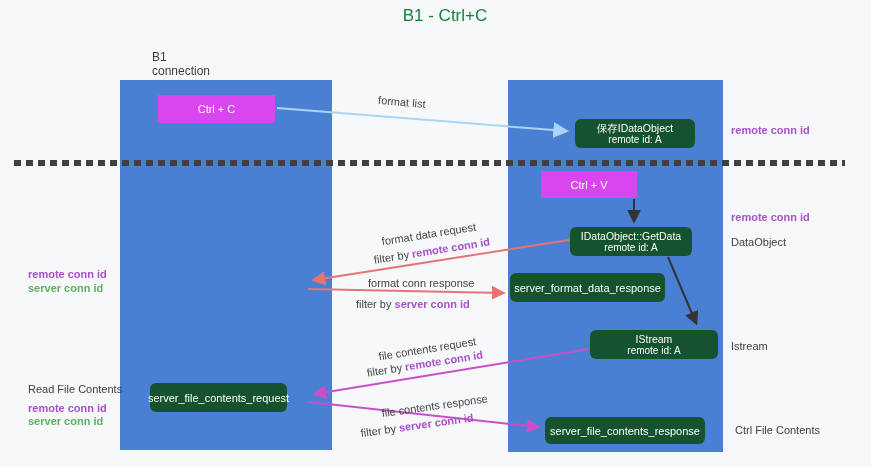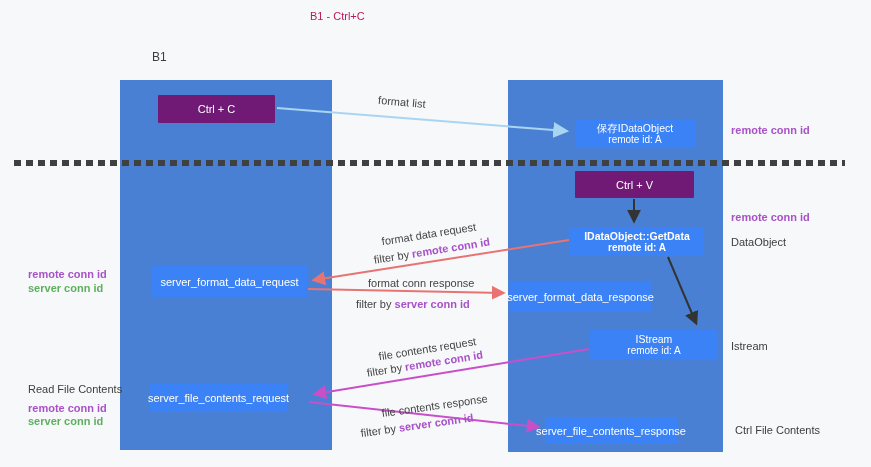--- a/index.html
+++ b/index.html
@@ -10,36 +10,36 @@
   .canvas{
     position:relative;
     width:871px;height:467px;
     background:#f7f8fa;
     overflow:hidden;
     font-family:"Liberation Sans", sans-serif;
   }
   .abs{position:absolute;}
   .title{
     left:310px;top:6px;width:270px;
-    text-align:left;
-    font-size:11px;line-height:20px;color:#be185d;
+    text-align:center;
+    font-size:17px;line-height:20px;color:#15803d;
   }
   .lane-header{
     width:130px;
     font-size:12px;line-height:14px;color:#3d3d3d;
   }
   .lane{
     background:#4a80d4;
   }
   .box{
     display:flex;flex-direction:column;align-items:center;justify-content:center;
     color:#ffffff;text-align:center;border-radius:1px;
   }
-  .box.orange{background:#3b82f6;}
-  .box.green{background:#701a75;}
+  .box.orange{background:#14532d;border-radius:6px;}
+  .box.green{background:#d946ef;}
   .box .l1{font-size:10.5px;line-height:12px;}
   .box .l2{font-size:10px;line-height:12px;}
   .box .single{font-size:11px;}
   .box.key{font-size:12px;}
   .lbl{font-size:11px;color:#3d3d3d;white-space:nowrap;}
   .purple{color:#a852c8;font-weight:bold;}
   .greentx{color:#5db05f;font-weight:bold;}
   .arrow-label{font-size:11px;color:#444;white-space:nowrap;}
   svg.overlay{position:absolute;left:0;top:0;pointer-events:none;}
 </style>
@@ -47,20 +47,21 @@
 <body>
 
 <div class="canvas">
 
   <div class="abs title">
     <div>B1 - Ctrl+C</div>
   </div>
 
   <div class="abs lane-header" style="left:152px;top:50px;">
     <div>B1</div>
+    <div>connection</div>
   </div>
 
   <div class="abs lane" style="left:120px;top:80px;width:212px;height:370px;"></div>
   <div class="abs lane" style="left:508px;top:80px;width:215px;height:372px;"></div>
 
   <svg class="overlay" width="871" height="467" viewBox="0 0 871 467">
     <defs>
       <marker id="m-blue" viewBox="0 0 10 10" refX="8" refY="5" markerWidth="8" markerHeight="8" orient="auto">
           <path d="M0,0 L10,5 L0,10 z" fill="#a9d5f2"></path>
         </marker>
@@ -86,47 +87,44 @@
 
   <div class="abs box green key" style="left:158px;top:95px;width:117px;height:28px;">
     <div class="single">Ctrl + C</div>
   </div>
 
   <div class="abs box orange" style="left:575px;top:119px;width:120px;height:29px;">
     <div class="l1">保存IDataObject</div>
     <div class="l2">remote id: A</div>
   </div>
 
-  <div class="abs box green key" style="left:575px;top:171px;width:119px;height:27px;">
+  <div class="abs box green key" style="left:541px;top:171px;width:96px;height:27px;">
     <div class="single">Ctrl + V</div>
   </div>
 
-  <div class="abs box orange" style="left:570px;top:227px;width:134px;height:29px;font-weight:bold;">
+  <div class="abs box orange" style="left:570px;top:227px;width:122px;height:29px;">
     <div class="l1">IDataObject::GetData</div>
     <div class="l2">remote id: A</div>
   </div>
 
-  <div class="abs box orange" style="left:152px;top:266px;width:155px;height:31px;">
-    <div class="single">server_format_data_request</div>
-  </div>
 
-  <div class="abs box orange" style="left:510px;top:282px;width:141px;height:29px;">
+  <div class="abs box orange" style="left:510px;top:273px;width:155px;height:29px;">
     <div class="single">server_format_data_response</div>
   </div>
 
   <div class="abs box orange" style="left:590px;top:330px;width:128px;height:29px;">
     <div class="l1">IStream</div>
     <div class="l2">remote id: A</div>
   </div>
 
   <div class="abs box orange" style="left:150px;top:383px;width:137px;height:29px;">
     <div class="single">server_file_contents_request</div>
   </div>
 
-  <div class="abs box orange" style="left:545px;top:417px;width:132px;height:27px;">
+  <div class="abs box orange" style="left:545px;top:417px;width:160px;height:27px;">
     <div class="single">server_file_contents_response</div>
   </div>
 
   <div class="abs arrow-label center" style="left:378px;top:98px;width:95px;transform:rotate(5deg);">format list</div>
 
   <div class="abs arrow-label center" style="left:381px;top:226px;width:120px;transform:rotate(-9deg);">format data request</div>
   <div class="abs arrow-label center" style="left:373px;top:242px;width:150px;transform:rotate(-9deg);">
     <span>filter by</span>
     <span class="purple">remote conn id</span>
   </div>

